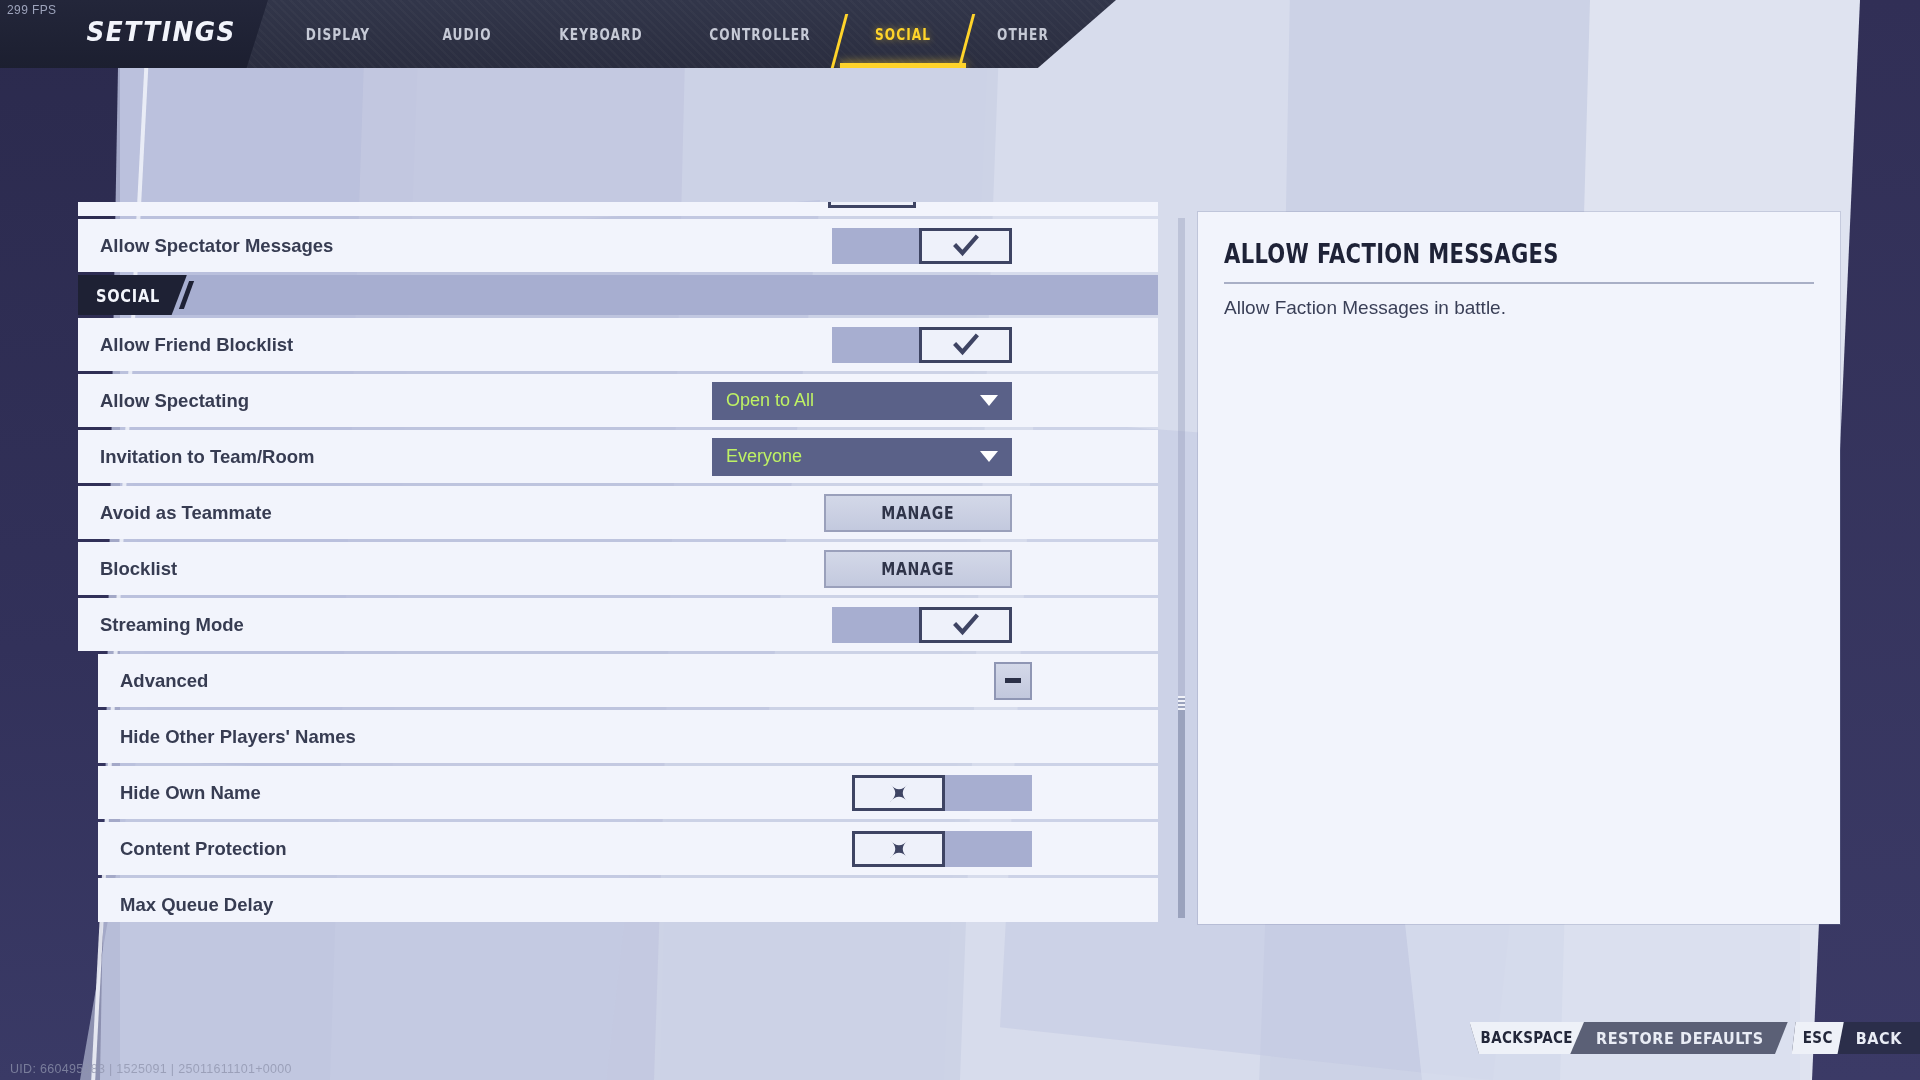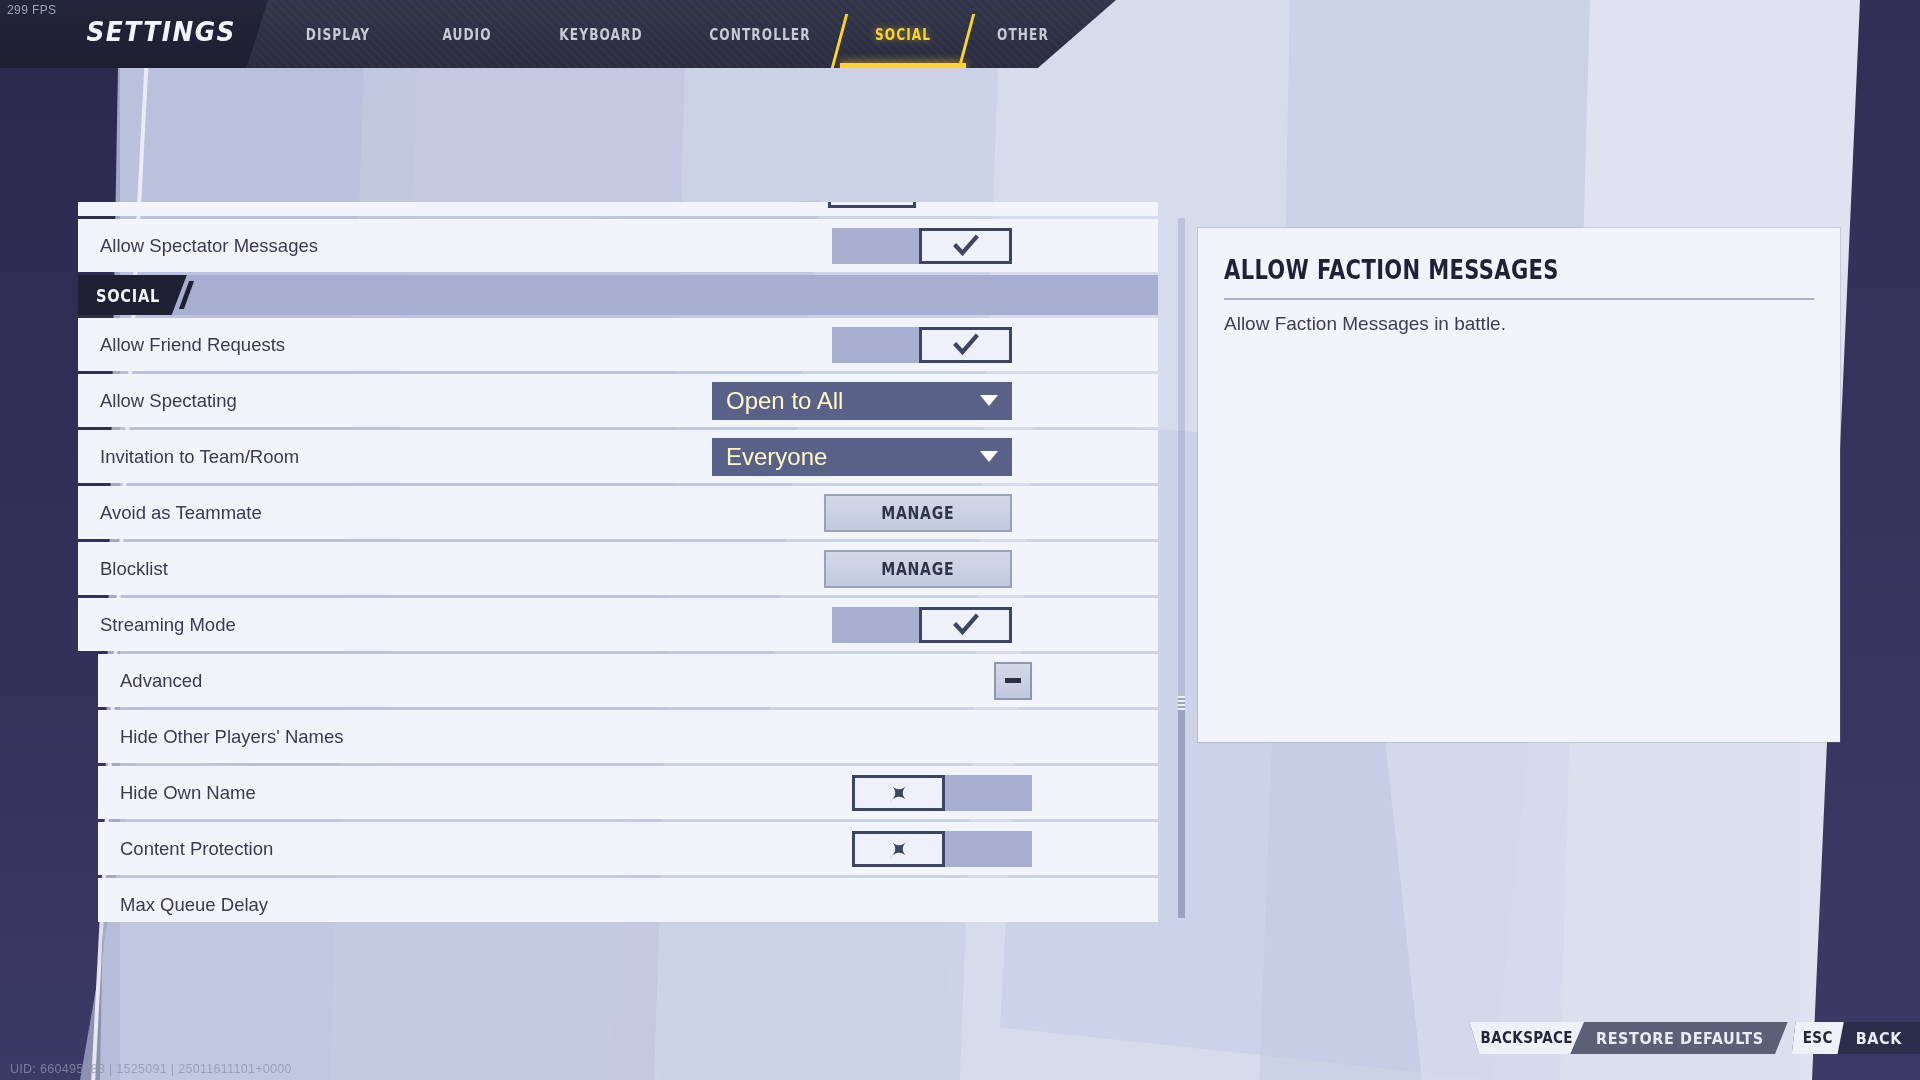--- a/index.html
+++ b/index.html
@@ -97,20 +97,21 @@
   .row {
     position:relative; width:1080px; height:53px;
     background:#f2f4fc;
     margin-bottom:3px;
     display:flex; align-items:center;
   }
   .row.indent { margin-left:20px; width:1060px; }
   .row .label {
     font-size:18.5px; color:#373c52; margin-left:22px;
     font-family:"Liberation Sans",sans-serif;
+    font-weight:bold;
   }
   .row .control { position:absolute; right:14px; top:0; height:53px; display:flex; align-items:center; }
 
   .row.partial { height:14px; background:#f2f4fc; }
   .row.partial .pbox {
     position:absolute; right:242px; top:-30px; width:88px; height:36px;
     border:3px solid #3e4463; background:#eef1fa;
   }
 
   
@@ -141,21 +142,21 @@
     background:#eef1fa; border:3px solid #3e4463;
   }
   .toggle .glyph { width:26px; height:26px; display:block; }
 
   
   .dropdown {
     width:300px; height:38px; background:#5a6188;
     display:flex; align-items:center; justify-content:space-between;
     padding:0 14px; cursor:pointer;
   }
-  .dropdown .dval { font-size:24px; color:#fef9c3; }
+  .dropdown .dval { font-size:18px; color:#bef264; }
   .dropdown .caret {
     width:0;height:0;border-left:9px solid transparent;border-right:9px solid transparent;
     border-top:11px solid #ffffff;
   }
 
   
   .btn-manage {
     width:188px; height:38px; background:linear-gradient(180deg,#d3d8e8 0%,#c3c9de 100%);
     border:2px solid #9aa0bb;
     display:flex; align-items:center; justify-content:center;
@@ -210,21 +211,21 @@
     position:absolute; left:0; width:7px; top:478px; height:222px;
     background:#9aa2bd;
   }
   #scrollbar .grip {
     position:absolute; left:0; top:478px; width:7px; height:16px;
     background:repeating-linear-gradient(180deg,#f0f2f8 0 2px, #9aa2bd 2px 4px);
   }
 
   
   #info-panel {
-    position:absolute; left:1198px; top:228px; width:642px; height:514px;
+    position:absolute; left:1198px; top:212px; width:642px; height:712px;
     background:#f2f4fc; z-index:5;
     box-shadow:0 0 0 1px rgba(120,128,165,.25);
   }
   #info-title {
     position:absolute; left:26px; top:27px;
     font-family:"DejaVu Sans Condensed","DejaVu Sans",sans-serif;
     font-weight:bold; font-size:26px; letter-spacing:.4px; color:#1e2237;
     transform:scaleX(.9); transform-origin:left center;
   }
   #info-divider {
@@ -317,21 +318,21 @@
             </svg>
           </div>
         </div>
       </div>
     </div>
     <div class="section-row">
       <div class="chip">SOCIAL</div>
       <div class="slash"></div>
     </div>
     <div class="row">
-      <div class="label">Allow Friend Requests</div>
+      <div class="label">Allow Friend Blocklist</div>
       <div class="control" style="right: 146px;">
         <div class="toggle">
           <div class="half"></div>
           <div class="half sel">
             <svg class="glyph" viewBox="0 0 26 26">
               <path d="M3 13 L9.5 20 L23 4.5" fill="none" stroke="#3e4463" stroke-width="4.2" stroke-linecap="square"></path>
             </svg>
           </div>
         </div>
       </div>

